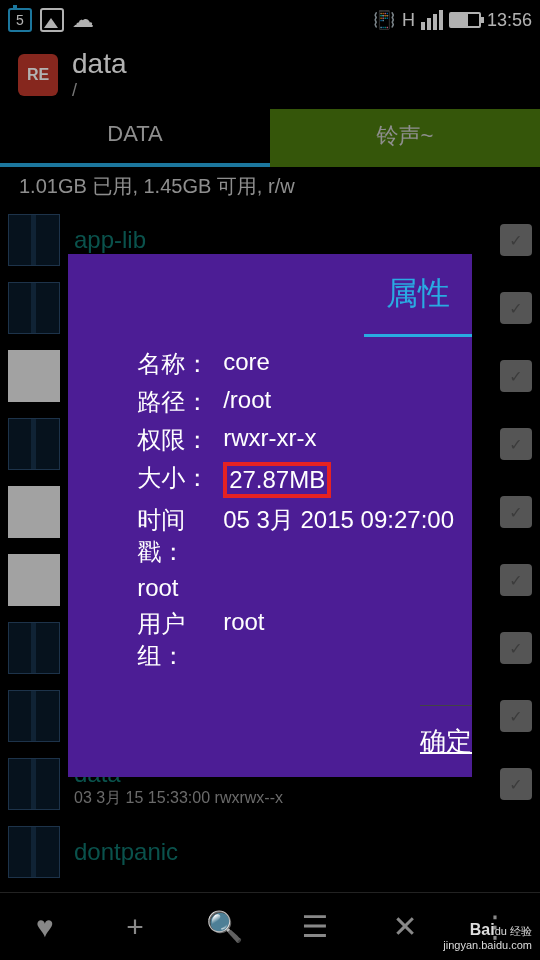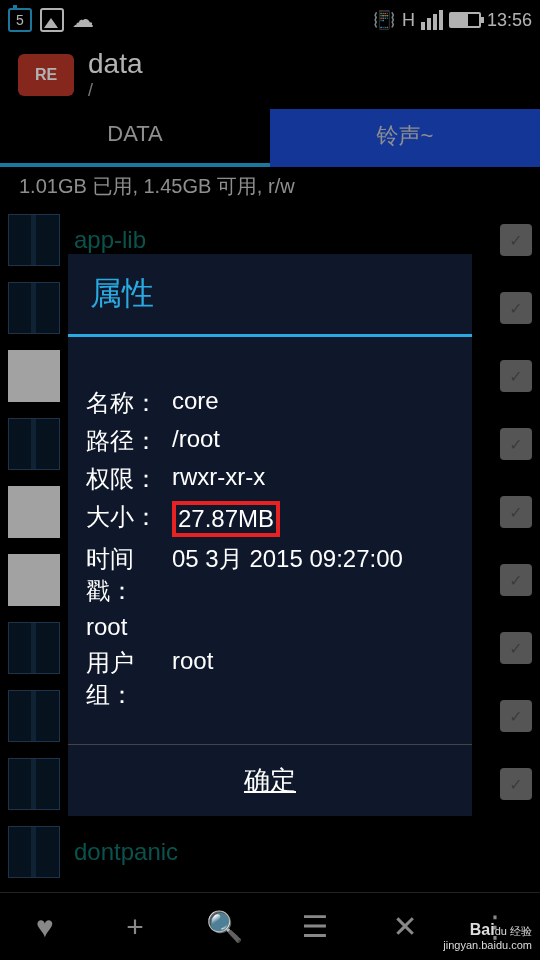--- a/index.html
+++ b/index.html
@@ -78,21 +78,21 @@
 }
 
 
 .app-header {
   display: flex;
   align-items: center;
   padding: 8px 18px;
   gap: 14px;
 }
 .app-icon {
-  width: 56px; height: 42px;
+  width: 40px; height: 42px;
   background: #c0392b;
   border-radius: 6px;
   display: flex;
   align-items: center; justify-content: center;
   font-size: 16px; font-weight: bold;
   color: #fff;
 }
 .app-title-block { display: flex; flex-direction: column; }
 .app-title { font-size: 28px; color: #fff; }
 .app-path { font-size: 18px; color: #aaa; }
@@ -101,21 +101,21 @@
 .tabs { display: flex; }
 .tab {
   flex: 1;
   text-align: center;
   padding: 12px 0;
   font-size: 22px;
   color: #ccc;
   border-bottom: 4px solid transparent;
 }
 .tab.active { border-bottom-color: #29abe2; }
-.tab.inactive { background: #1d4ed8; }
+.tab.inactive { background: #4d7c0f; }
 
 
 .storage-info {
   padding: 6px 19px;
   font-size: 20px;
   color: #ccc;
 }
 
 
 .file-list { }
@@ -150,36 +150,36 @@
 .dialog-overlay {
   position: absolute;
   top: 0; left: 0; right: 0; bottom: 0;
   background: rgba(0,0,0,0.3);
   display: flex;
   align-items: center;
   justify-content: center;
 }
 .dialog {
   width: 404px;
-  background: #0f172a;
+  background: #4c1d95;
   display: flex;
   flex-direction: column;
   position: absolute;
   top: 254px;
+  align-items: flex-end;
 }
 .dialog-title {
   color: #29abe2;
   font-size: 32px;
   padding: 18px 22px;
   border-bottom: 3px solid #29abe2;
   font-weight: 300;
 }
 .dialog-body {
   padding: 8px 18px 30px 18px;
-  margin-top: 39px;
 }
 .prop-row {
   display: flex;
   font-size: 24px;
   padding: 3px 0;
   color: #fff;
 }
 .prop-label { width: 86px; }
 .prop-value { flex: 1; }
 .size-highlight {

